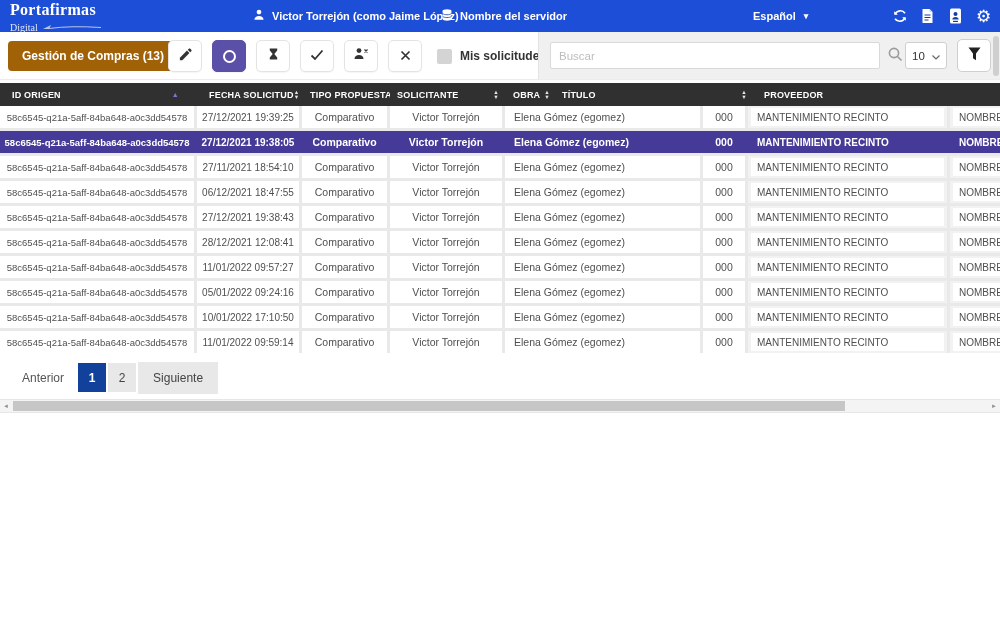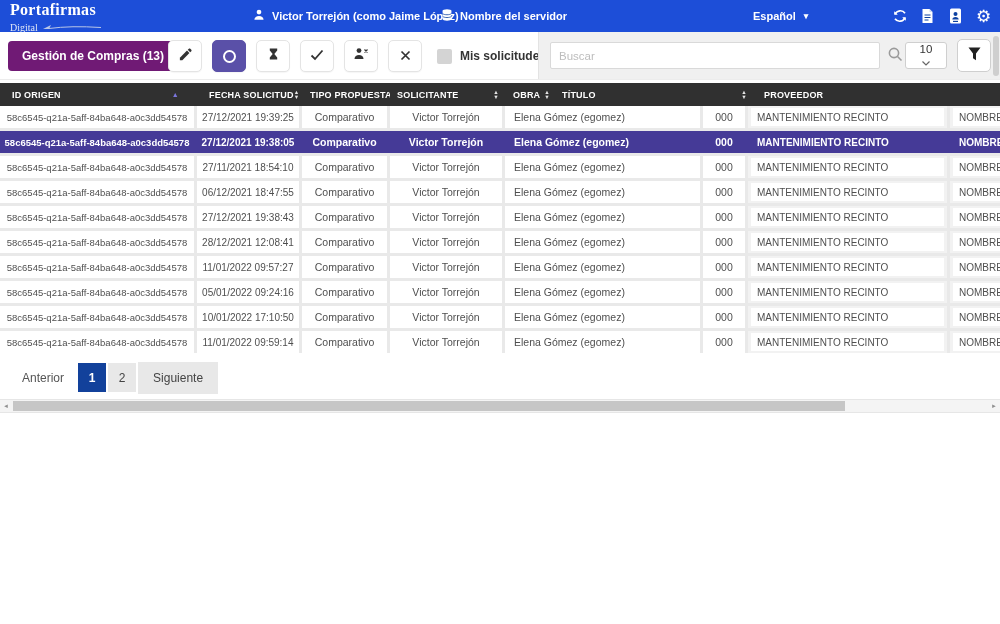--- a/index.html
+++ b/index.html
@@ -15,33 +15,33 @@
   .logo-subtitle { font-family:"Liberation Serif", serif; font-size:10px; color:#dfe6f6; }
   .hdr-item { position:absolute; top:0; height:32px; display:flex; align-items:center; gap:6px; font-size:11px; font-weight:bold; white-space:nowrap; }
   .hdr-user { left:252px; } .hdr-server { left:440px; } .hdr-cpu { left:571px;margin-top:32px; } .hdr-lang { left:753px; }
   .chev { font-size:9px; margin-left:2px; }
   .hdr-icons { position:absolute; right:8px; top:0; height:32px; display:flex; align-items:center; gap:11px; }
   .hicon { width:17px; height:17px; display:flex; align-items:center; justify-content:center; cursor:pointer; }
   .gear-glyph { font-size:17px; line-height:17px; color:#fff; }
 
   
   .toolbar { position:absolute; top:32px; left:0; right:0; height:48px; background:#fff; border-bottom:1px solid #ececec; }
-  .module-btn { position:absolute; left:8px; top:9px; height:30px; padding:0 14px; background:#701a75; color:#fff; font-size:12px; font-weight:bold; border:none; border-radius:4px; display:flex; align-items:center; gap:8px; cursor:pointer; }
+  .module-btn { position:absolute; left:8px; top:9px; height:30px; padding:0 14px; background:#a16207; color:#fff; font-size:12px; font-weight:bold; border:none; border-radius:4px; display:flex; align-items:center; gap:8px; cursor:pointer; }
   .tool-btn { position:absolute; top:8px; width:34px; height:32px; background:#fff; border:1px solid #e4e4e4; border-radius:5px; display:flex; align-items:center; justify-content:center; cursor:pointer; box-shadow:0 1px 1px rgba(0,0,0,.04); }
   .tool-btn.active { background:#5a50a8; border-color:#5a50a8; }
   .b1{left:168px;} .b2{left:212px;} .b3{left:256px;} .b4{left:300px;} .b5{left:344px;} .b6{left:388px;}
   .circle-glyph { width:13px; height:13px; border:2px solid #fff; border-radius:50%; }
   .chk-wrap { position:absolute; left:437px; top:0; height:48px; display:flex; align-items:center; gap:8px; cursor:pointer; }
   .chk-box { width:15px; height:15px; background:#d4d4d4; border-radius:2px; }
   .chk-label { font-size:12px; font-weight:bold; color:#333; }
   .search-panel { position:absolute; left:538px; top:0; bottom:0; right:0; background:#f0f0f0; border-left:1px solid #e3e3e3; }
   .search-input { position:absolute; left:11px; top:10px; width:330px; height:27px; border:1px solid #d9d9d9; border-radius:2px; background:#fff; padding:0 8px; font-size:11.5px; color:#555; font-family:"Liberation Sans", sans-serif; }
   .search-input::placeholder { color:#bdbdbd; }
   .search-icon-wrap { position:absolute; left:348px; top:14px; }
-  .size-select { position:absolute; left:366px; top:10px; width:42px; height:27px; background:#fff; border:1px solid #cfcfcf; border-radius:3px; display:flex; align-items:center; justify-content:space-between; padding:0 6px; font-size:11.5px; color:#333; cursor:pointer;flex-direction:column; }
+  .size-select { position:absolute; left:366px; top:10px; width:42px; height:27px; background:#fff; border:1px solid #cfcfcf; border-radius:3px; display:flex; align-items:center; justify-content:space-between; padding:0 6px; font-size:11.5px; color:#333; cursor:pointer; }
   .filter-btn { position:absolute; left:418px; top:7px; width:34px; height:33px; background:#fff; border:1px solid #cfcfcf; border-radius:5px; display:flex; align-items:center; justify-content:center; cursor:pointer; }
   .vscroll { position:absolute; right:1px; top:36px; width:6px; height:40px; background:#cfcfcf; border-radius:3px; }
 
   
   .tablewrap { position:absolute; top:83px; left:0; width:1000px; height:274px; overflow:hidden; }
   .tbl-inner { width:1045px; background:#e9e9e9; }
   .thead { display:flex; height:23px; background:#303030; color:#fff; font-size:9px; font-weight:bold; letter-spacing:.2px; }
   .th { display:flex; align-items:center; white-space:nowrap; overflow:hidden; }
   .h-id{width:197px; padding-left:12px;} .h-fecha{width:105px; padding-left:12px;} .h-tipo{width:88px; padding-left:8px;}
   .h-sol{width:115px; padding-left:7px;} .h-pen{width:198px; padding-left:8px;} .h-obra{width:45px; padding-left:8px;}

